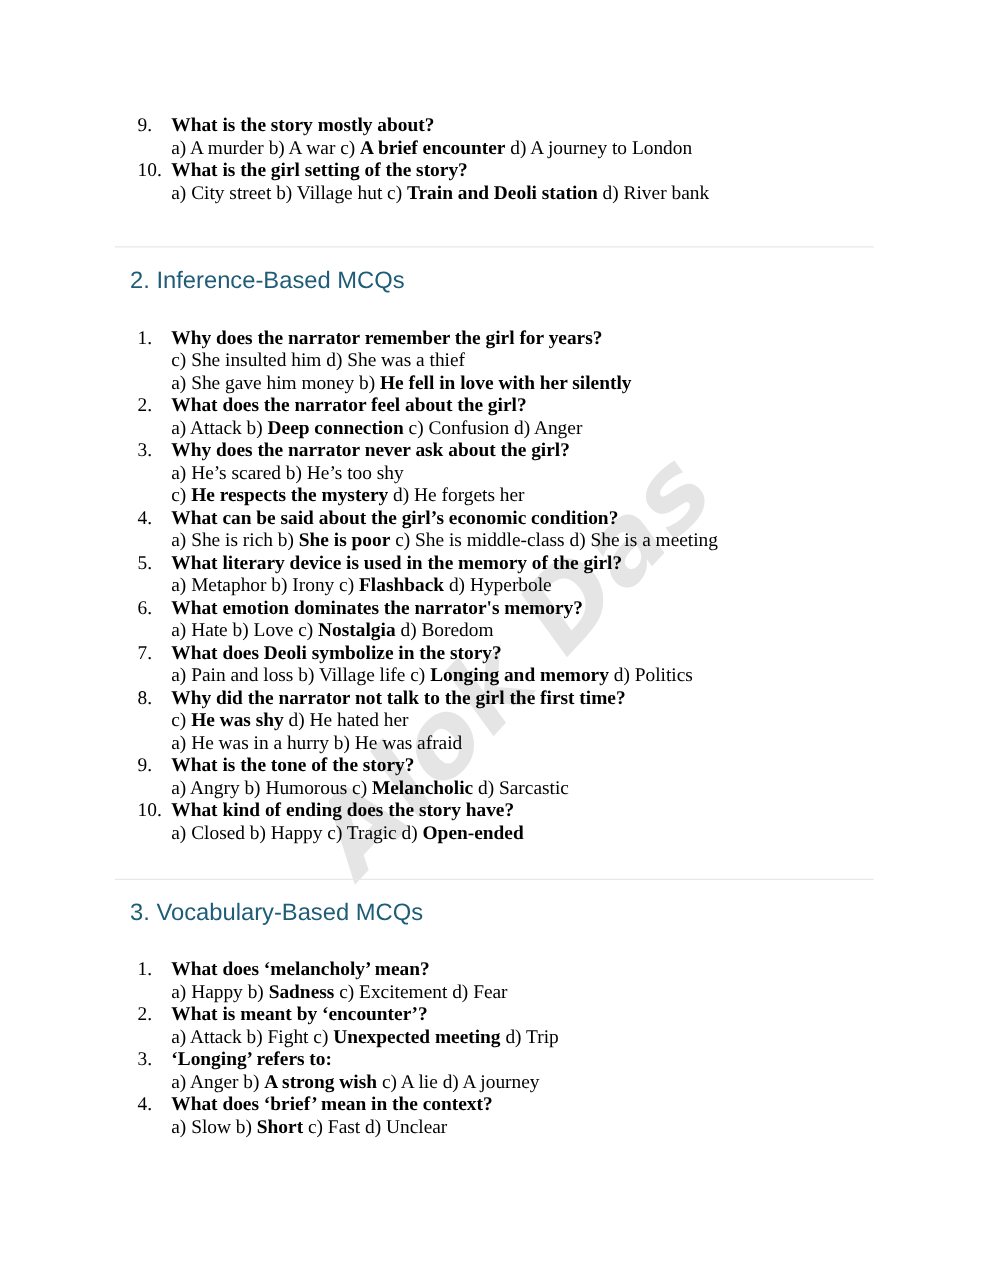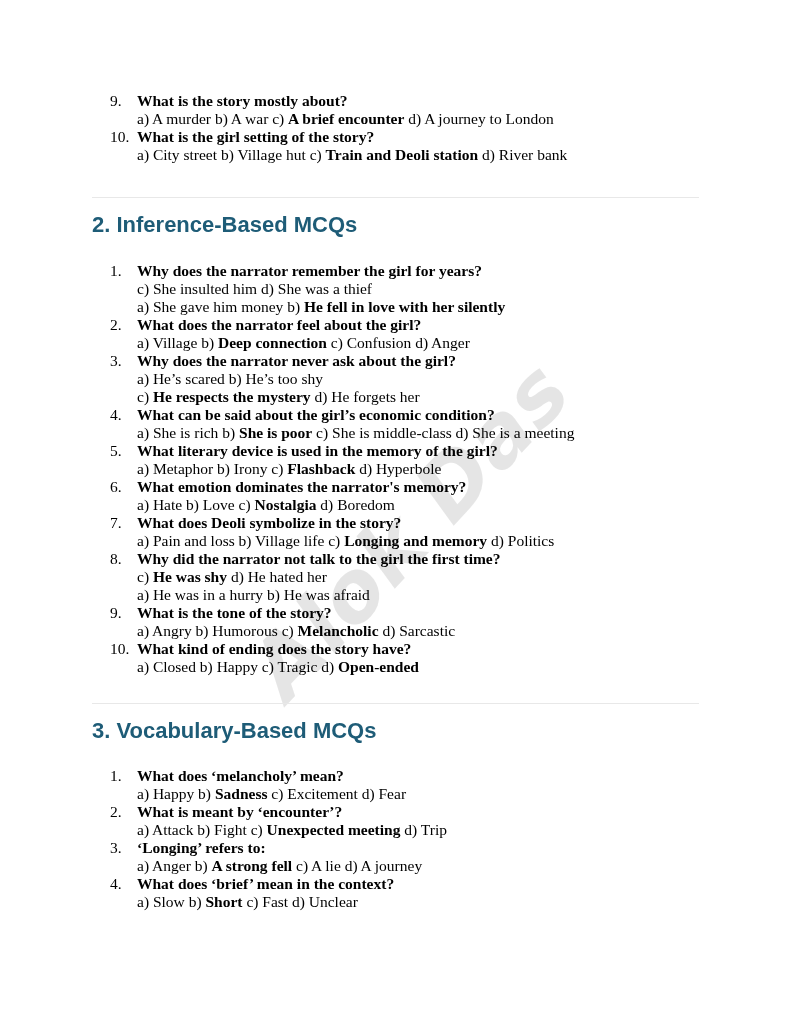--- a/index.html
+++ b/index.html
@@ -41,25 +41,25 @@
   .mcq-list { margin: 0; padding: 0; }
   .lead-list { margin-top: 92px; }
   .divider {
     border: none;
     border-top: 1px solid var(--divider-color, #e8e8e8);
     margin: 33px 0 0 0;
     height: 0;
   }
   .divider.second { margin-top: 27px; }
   .section-heading {
-    margin: 16px 0 0 0;
+    margin: 16px 0 0 12px;
     font-family: "Liberation Sans", "DejaVu Sans", sans-serif;
-    font-size: 22px;
+    font-size: 19px;
     line-height: 22px;
-    font-weight: 700;
+    font-weight: 400;
     color: var(--heading-color, #1e5c77);
   }
   .section-list { margin-top: 26px; }
   .section-list.third { margin-top: 25px; }
   .mcq-item { display: flex; align-items: flex-start; }
   .num {
     flex: 0 0 45px;
     box-sizing: border-box;
     padding-left: 18px;
     white-space: nowrap;
@@ -105,21 +105,21 @@
           <div class="q-body">
             <div class="q-title">Why does the narrator remember the girl for years?</div>
             <div class="q-opts"><span>c) She insulted him d) She was a thief</span></div>
             <div class="q-opts"><span>a) She gave him money b) </span><b>He fell in love with her silently</b></div>
           </div>
         </div>
         <div class="mcq-item">
           <span class="num">2.</span>
           <div class="q-body">
             <div class="q-title">What does the narrator feel about the girl?</div>
-            <div class="q-opts"><span>a) Village b) </span><b>Deep connection</b><span> c) Confusion d) Anger</span></div>
+            <div class="q-opts"><span>a) Attack b) </span><b>Deep connection</b><span> c) Confusion d) Anger</span></div>
           </div>
         </div>
         <div class="mcq-item">
           <span class="num">3.</span>
           <div class="q-body">
             <div class="q-title">Why does the narrator never ask about the girl?</div>
             <div class="q-opts"><span>a) He’s scared b) He’s too shy</span></div>
             <div class="q-opts"><span>c) </span><b>He respects the mystery</b><span> d) He forgets her</span></div>
           </div>
         </div>
@@ -191,21 +191,21 @@
           <span class="num">2.</span>
           <div class="q-body">
             <div class="q-title">What is meant by ‘encounter’?</div>
             <div class="q-opts"><span>a) Attack b) Fight c) </span><b>Unexpected meeting</b><span> d) Trip</span></div>
           </div>
         </div>
         <div class="mcq-item">
           <span class="num">3.</span>
           <div class="q-body">
             <div class="q-title">‘Longing’ refers to:</div>
-            <div class="q-opts"><span>a) Anger b) </span><b>A strong fell</b><span> c) A lie d) A journey</span></div>
+            <div class="q-opts"><span>a) Anger b) </span><b>A strong wish</b><span> c) A lie d) A journey</span></div>
           </div>
         </div>
         <div class="mcq-item">
           <span class="num">4.</span>
           <div class="q-body">
             <div class="q-title">What does ‘brief’ mean in the context?</div>
             <div class="q-opts"><span>a) Slow b) </span><b>Short</b><span> c) Fast d) Unclear</span></div>
           </div>
         </div>
       </div>

